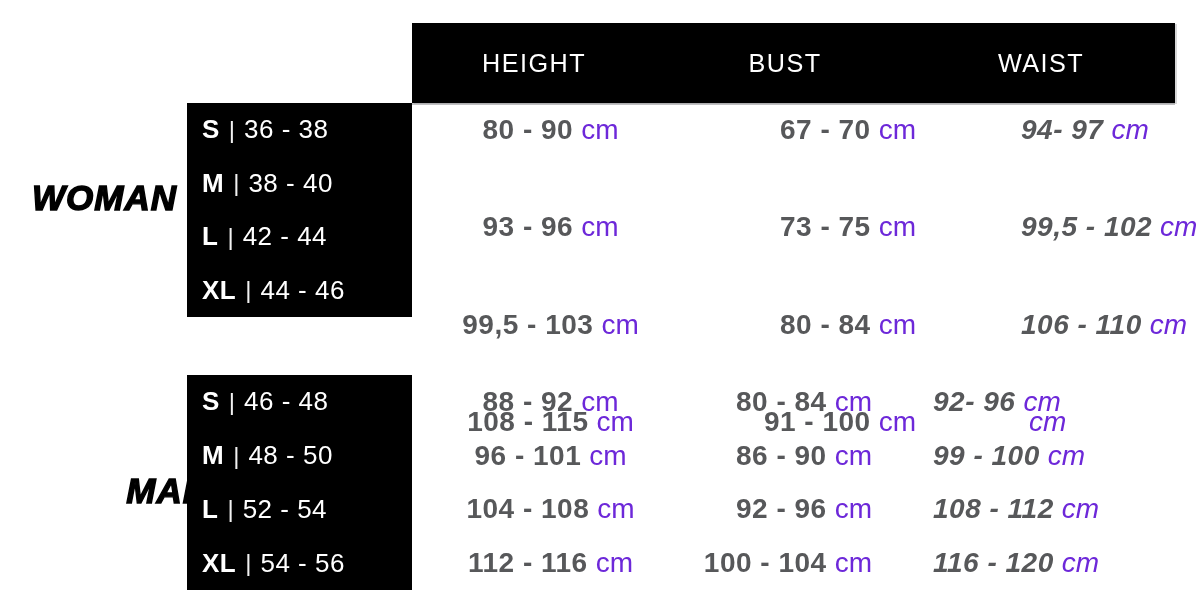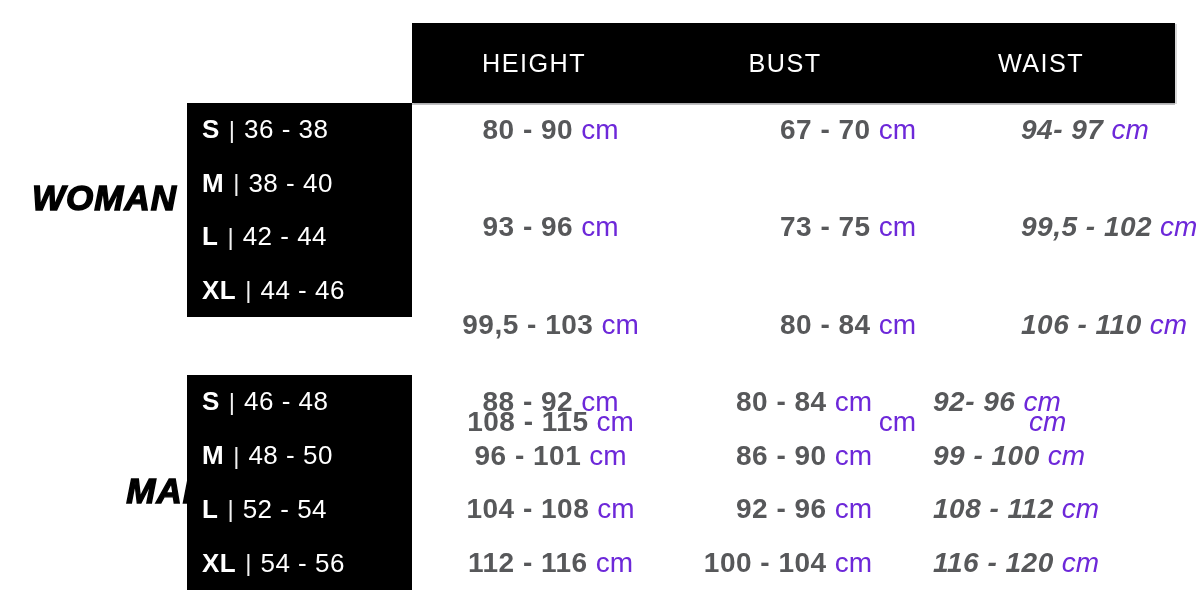--- a/index.html
+++ b/index.html
@@ -141,21 +141,21 @@
 
     <div class="cell col-h"><span class="val">93 - 96</span><span class="unit">cm</span></div>
     <div class="cell col-b"><span class="val">73 - 75</span><span class="unit">cm</span></div>
     <div class="cell col-w"><span class="val">99,5 - 102</span><span class="unit">cm</span></div>
 
     <div class="cell col-h"><span class="val">99,5 - 103</span><span class="unit">cm</span></div>
     <div class="cell col-b"><span class="val">80 - 84</span><span class="unit">cm</span></div>
     <div class="cell col-w"><span class="val">106 - 110</span><span class="unit">cm</span></div>
 
     <div class="cell col-h"><span class="val">108 - 115</span><span class="unit">cm</span></div>
-    <div class="cell col-b"><span class="unit">cm</span></div>
+    <div class="cell col-b"><span class="val">91 - 100</span><span class="unit">cm</span></div>
     <div class="cell col-w"><span class="unit">cm</span></div>
   </div>
 
   <div class="size-box size-box-man">
     <div class="size-row">
       <span class="sz">S</span>
       <span class="sep">|</span>
       <span class="rng">46 - 48</span>
     </div>
     <div class="size-row">

